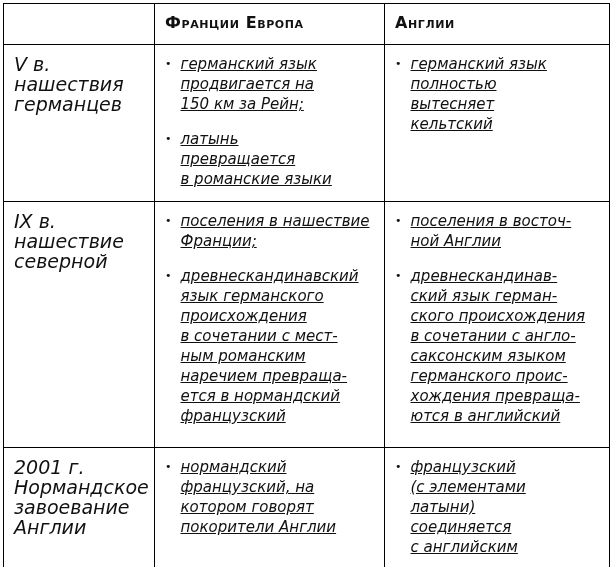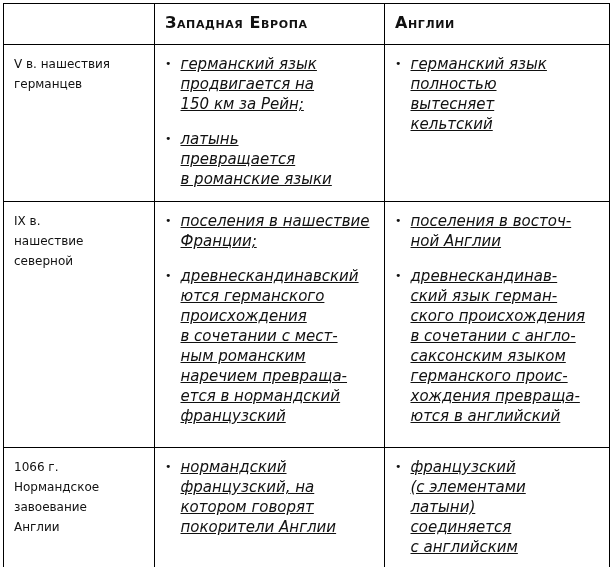--- a/index.html
+++ b/index.html
@@ -42,21 +42,22 @@
     font-size: 16px;
     text-align: left;
     padding: 8px 12px;
     height: 18px;
   }
   tr.row-1 { height: 155px; }
   tr.row-2 { height: 246px; }
   tr.row-3 { height: 118px; }
 
   .period {
-    font-size: 12px;
+    font-style: italic;
+    font-size: 19px;
     line-height: 20px;
     white-space: pre-line;
   }
   ul.bullets {
     margin: 0;
     padding: 0;
     list-style: none;
   }
   li.bullet {
     display: flex;
@@ -84,21 +85,21 @@
 <div class="wrap">
   <table class="history">
     <colgroup>
       <col class="c1">
         <col class="c2">
         <col class="c3">
     </colgroup>
     <tbody>
         <tr>
       <th class="colhead"></th>
-      <th class="colhead">Западная Европа</th>
+      <th class="colhead">Франции Европа</th>
       <th class="colhead">Англии</th>
     </tr>
 
     <tr class="row-1">
       <td>
         <div class="period">V в. нашествия
 германцев</div>
       </td>
       <td>
         <ul class="bullets">
@@ -138,21 +139,21 @@
       <td>
         <ul class="bullets">
           <li class="bullet">
             <span class="dot">•</span>
             <span class="btext">поселения в нашествие
 Франции;</span>
           </li>
           <li class="bullet">
             <span class="dot">•</span>
             <span class="btext">древнескандинавский
-ются германского
+язык германского
 происхождения
 в сочетании с мест-
 ным романским
 наречием превраща-
 ется в нормандский
 французский</span>
           </li>
         </ul>
       </td>
       <td>
@@ -172,21 +173,21 @@
 германского проис-
 хождения превраща-
 ются в английский</span>
           </li>
         </ul>
       </td>
     </tr>
 
     <tr class="row-3">
       <td>
-        <div class="period">1066 г.
+        <div class="period">2001 г.
 Нормандское
 завоевание
 Англии</div>
       </td>
       <td>
         <ul class="bullets">
           <li class="bullet">
             <span class="dot">•</span>
             <span class="btext">нормандский
 французский, на

